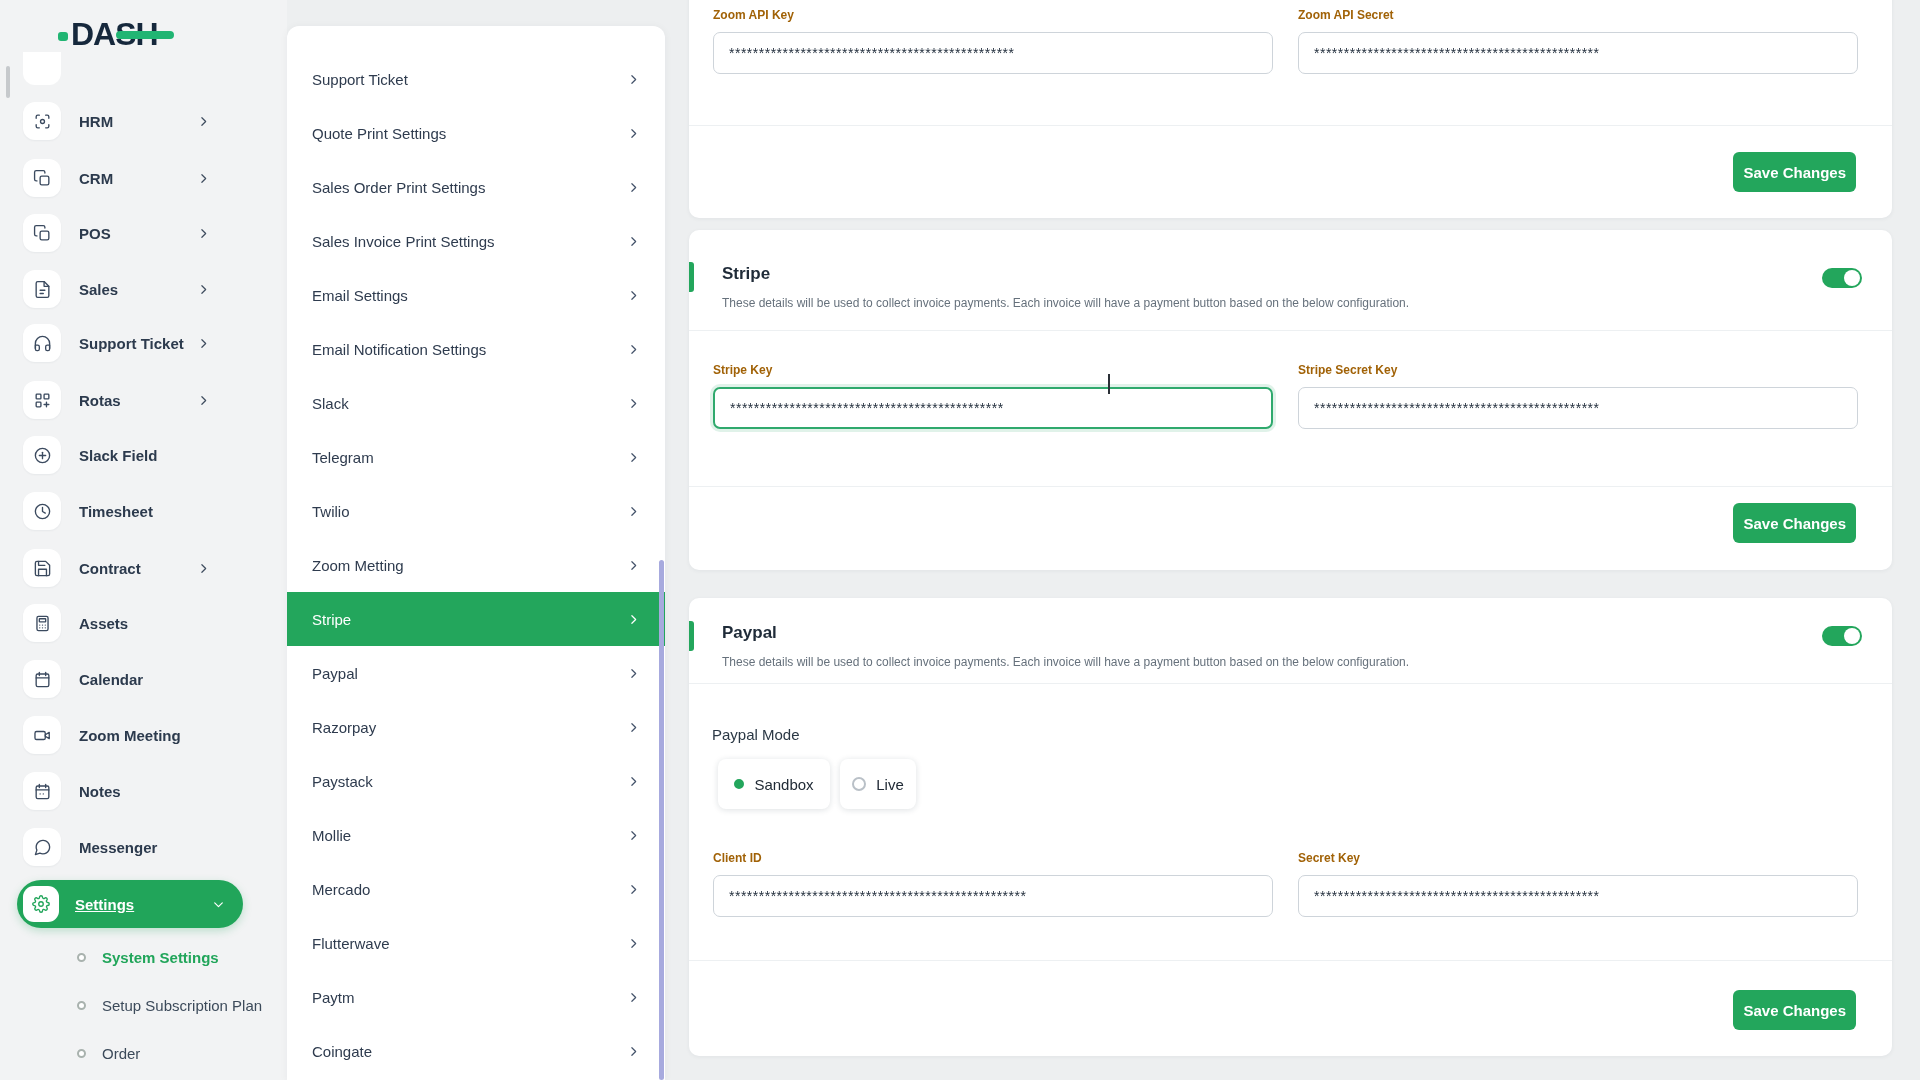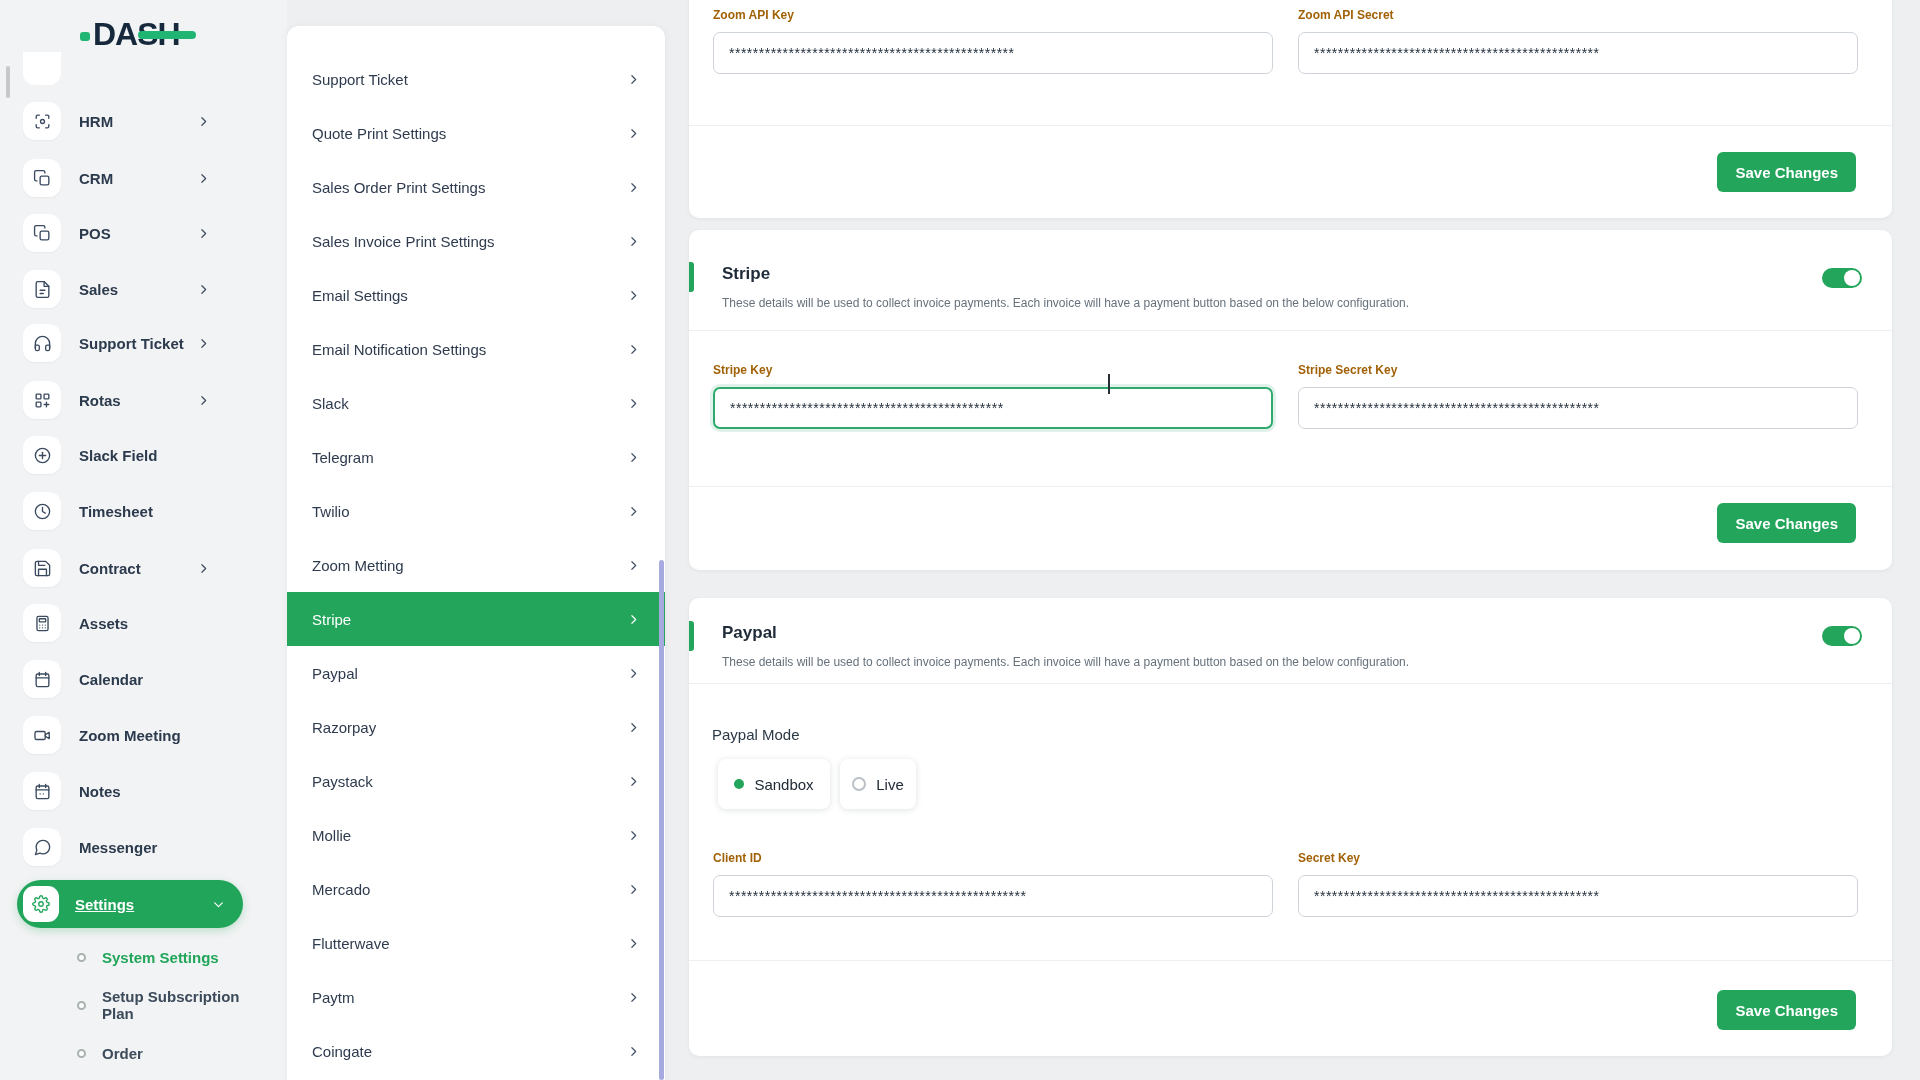--- a/index.html
+++ b/index.html
@@ -6,21 +6,21 @@
   html,body { width:1920px; height:1080px; overflow:hidden; }
   body {
     background:#edeff0;
     font-family:"Liberation Sans","DejaVu Sans",sans-serif;
     color:#2c3a4d;
     position:relative;
   }
 
   
   .sidebar { position:absolute; left:0; top:0; width:287px; height:1080px; background:#f2f3f4; }
-  .logo { position:absolute; left:80px; top:18px; display:flex; align-items:center; }
+  .logo { position:absolute; left:58px; top:18px; display:flex; align-items:center; }
   .logo-dot { width:10px; height:9px; background:#21b573; border-radius:3px; margin-right:3px; margin-top:4px; }
   .logo-text { font-size:32px; font-weight:800; letter-spacing:-1px; color:#16283c; line-height:1; }
   .logo-h { position:relative; display:inline-block; }
   .logo-dash { position:absolute; left:1px; top:13px; width:58px; height:8px; background:#21b573; border-radius:4px; }
   .side-scroll-thumb { position:absolute; left:6px; top:66px; width:4px; height:32px; background:#c6c9cc; border-radius:2px; }
   .partial-item-box { position:absolute; left:23px; top:52px; width:38px; height:33px; background:#fff; border-radius:0 0 12px 12px; }
 
   .side-item { position:absolute; left:0; width:262px; height:56px; display:flex; align-items:center; cursor:pointer; }
   .icon-box { width:38px; height:38px; margin-left:23px; background:#fff; border-radius:12px; display:flex; align-items:center; justify-content:center; box-shadow:0 1px 2px rgba(20,40,60,.05); flex:none; }
   .icon-box svg { width:19px; height:19px; stroke:#3b4a5f; fill:none; stroke-width:1.7; stroke-linecap:round; stroke-linejoin:round; }
@@ -29,21 +29,21 @@
   .side-chevron svg, .mi-chevron svg, .pill-chevron svg { width:13px; height:13px; stroke:currentColor; fill:none; stroke-width:2.2; stroke-linecap:round; stroke-linejoin:round; }
 
   .settings-pill { position:absolute; left:17px; top:880px; width:226px; height:48px; background:#21a55a; border-radius:24px; display:flex; align-items:center; cursor:pointer; box-shadow:0 3px 8px rgba(33,165,90,.25); }
   .pill-icon-box { width:36px; height:36px; margin-left:6px; background:#fff; border-radius:11px; display:flex; align-items:center; justify-content:center; }
   .pill-icon-box svg { width:18px; height:18px; stroke:#21a55a; fill:none; stroke-width:1.8; stroke-linecap:round; stroke-linejoin:round; }
   .pill-label { margin-left:16px; font-size:15px; font-weight:700; color:#fff;text-decoration:underline; }
   .pill-chevron { position:absolute; right:18px; color:#fff; display:flex; }
 
   .sub-item { position:absolute; left:4px; width:262px; height:30px; display:flex; align-items:center; cursor:pointer;padding-left:32px; }
   .bullet { width:9px; height:9px; border:2px solid #a9b2ae; border-radius:50%; margin-left:41px; flex:none; background:#fff; }
-  .sub-label { margin-left:16px; font-size:15px; font-weight:700; color:#3c4a5a; }
+  .sub-label { margin-left:16px; font-size:15px; font-weight:400; color:#3c4a5a; }
   .sub-item.active .sub-label { color:#21a55a; font-weight:700; }
 
   
   .menu-panel { position:absolute; left:287px; top:26px; width:378px; height:1054px; background:#fff; border-radius:12px 12px 0 0; box-shadow:0 1px 8px rgba(30,45,61,.05); padding-top:26px; overflow:hidden; }
   .menu-item { height:54px; display:flex; align-items:center; padding:0 36px 0 25px; position:relative; font-size:15px; color:#2e3b4e; cursor:pointer; }
   .mi-chevron { position:absolute; right:25px; display:flex; color:#44536a; }
   .menu-item.active { background:#23a65c; color:#fff; }
   .menu-item.active .mi-chevron { color:#fff; }
   .panel-scroll-thumb { position:absolute; right:1px; top:534px; width:5px; height:520px; background:#a7aade; border-radius:3px; }
 
@@ -63,21 +63,21 @@
   .toggle { position:absolute; right:30px; width:40px; height:20px; border-radius:10px; background:#23a65c; cursor:pointer; }
   .toggle::after { content:""; position:absolute; right:2px; top:2px; width:16px; height:16px; background:#fff; border-radius:50%; }
 
   .fields-row { position:absolute; left:24px; right:34px; display:grid; grid-template-columns:1fr 1fr; column-gap:25px; }
   .f-label { font-size:12px; font-weight:700; color:#a16207; margin-bottom:10px; display:block; }
   .f-wrap { position:relative; }
   .f-input { width:100%; height:42px; border:1px solid #ced4da; border-radius:7px; padding:0 15px; font-size:14px; letter-spacing:.5px; color:#25313f; background:#fff; outline:none; font-family:"Liberation Sans","DejaVu Sans",sans-serif; }
   .f-input.focused { border:2px solid #2fa96d; box-shadow:0 0 0 3px rgba(47,169,109,.15); }
   .caret { position:absolute; left:395px; top:11px; width:2px; height:20px; background:#2a2f36; }
 
-  .save-btn { position:absolute; right:36px; height:40px; padding:0 18px; background:#23a65c; color:#fff; font-size:15px; font-weight:600; border:none; border-radius:6px; cursor:pointer; font-family:"Liberation Sans","DejaVu Sans",sans-serif;margin-left:12px; }
+  .save-btn { position:absolute; right:36px; height:40px; padding:0 10px; background:#23a65c; color:#fff; font-size:15px; font-weight:600; border:none; border-radius:6px; cursor:pointer; font-family:"Liberation Sans","DejaVu Sans",sans-serif;margin-left:12px; }
 
   .mode-label { position:absolute; left:23px; font-size:15px; color:#2b3845; }
   .radio-row { position:absolute; left:29px; display:flex; gap:10px; }
   .radio-box { height:50px; background:#fff; border-radius:8px; box-shadow:0 1px 6px rgba(21,40,60,.14); display:flex; align-items:center; justify-content:center; gap:10px; font-size:15px; color:#212b36; cursor:pointer; }
   .radio-box.sandbox { width:112px; }
   .radio-box.live { width:76px; }
   .radio-dot-checked { width:8px; height:8px; border:5px solid #23a65c; background:#17293c; border-radius:50%; flex:none; }
   .radio-dot-unchecked { width:14px; height:14px; border:2px solid #b9c0c7; background:#fff; border-radius:50%; flex:none; }
 </style>
 </head>

